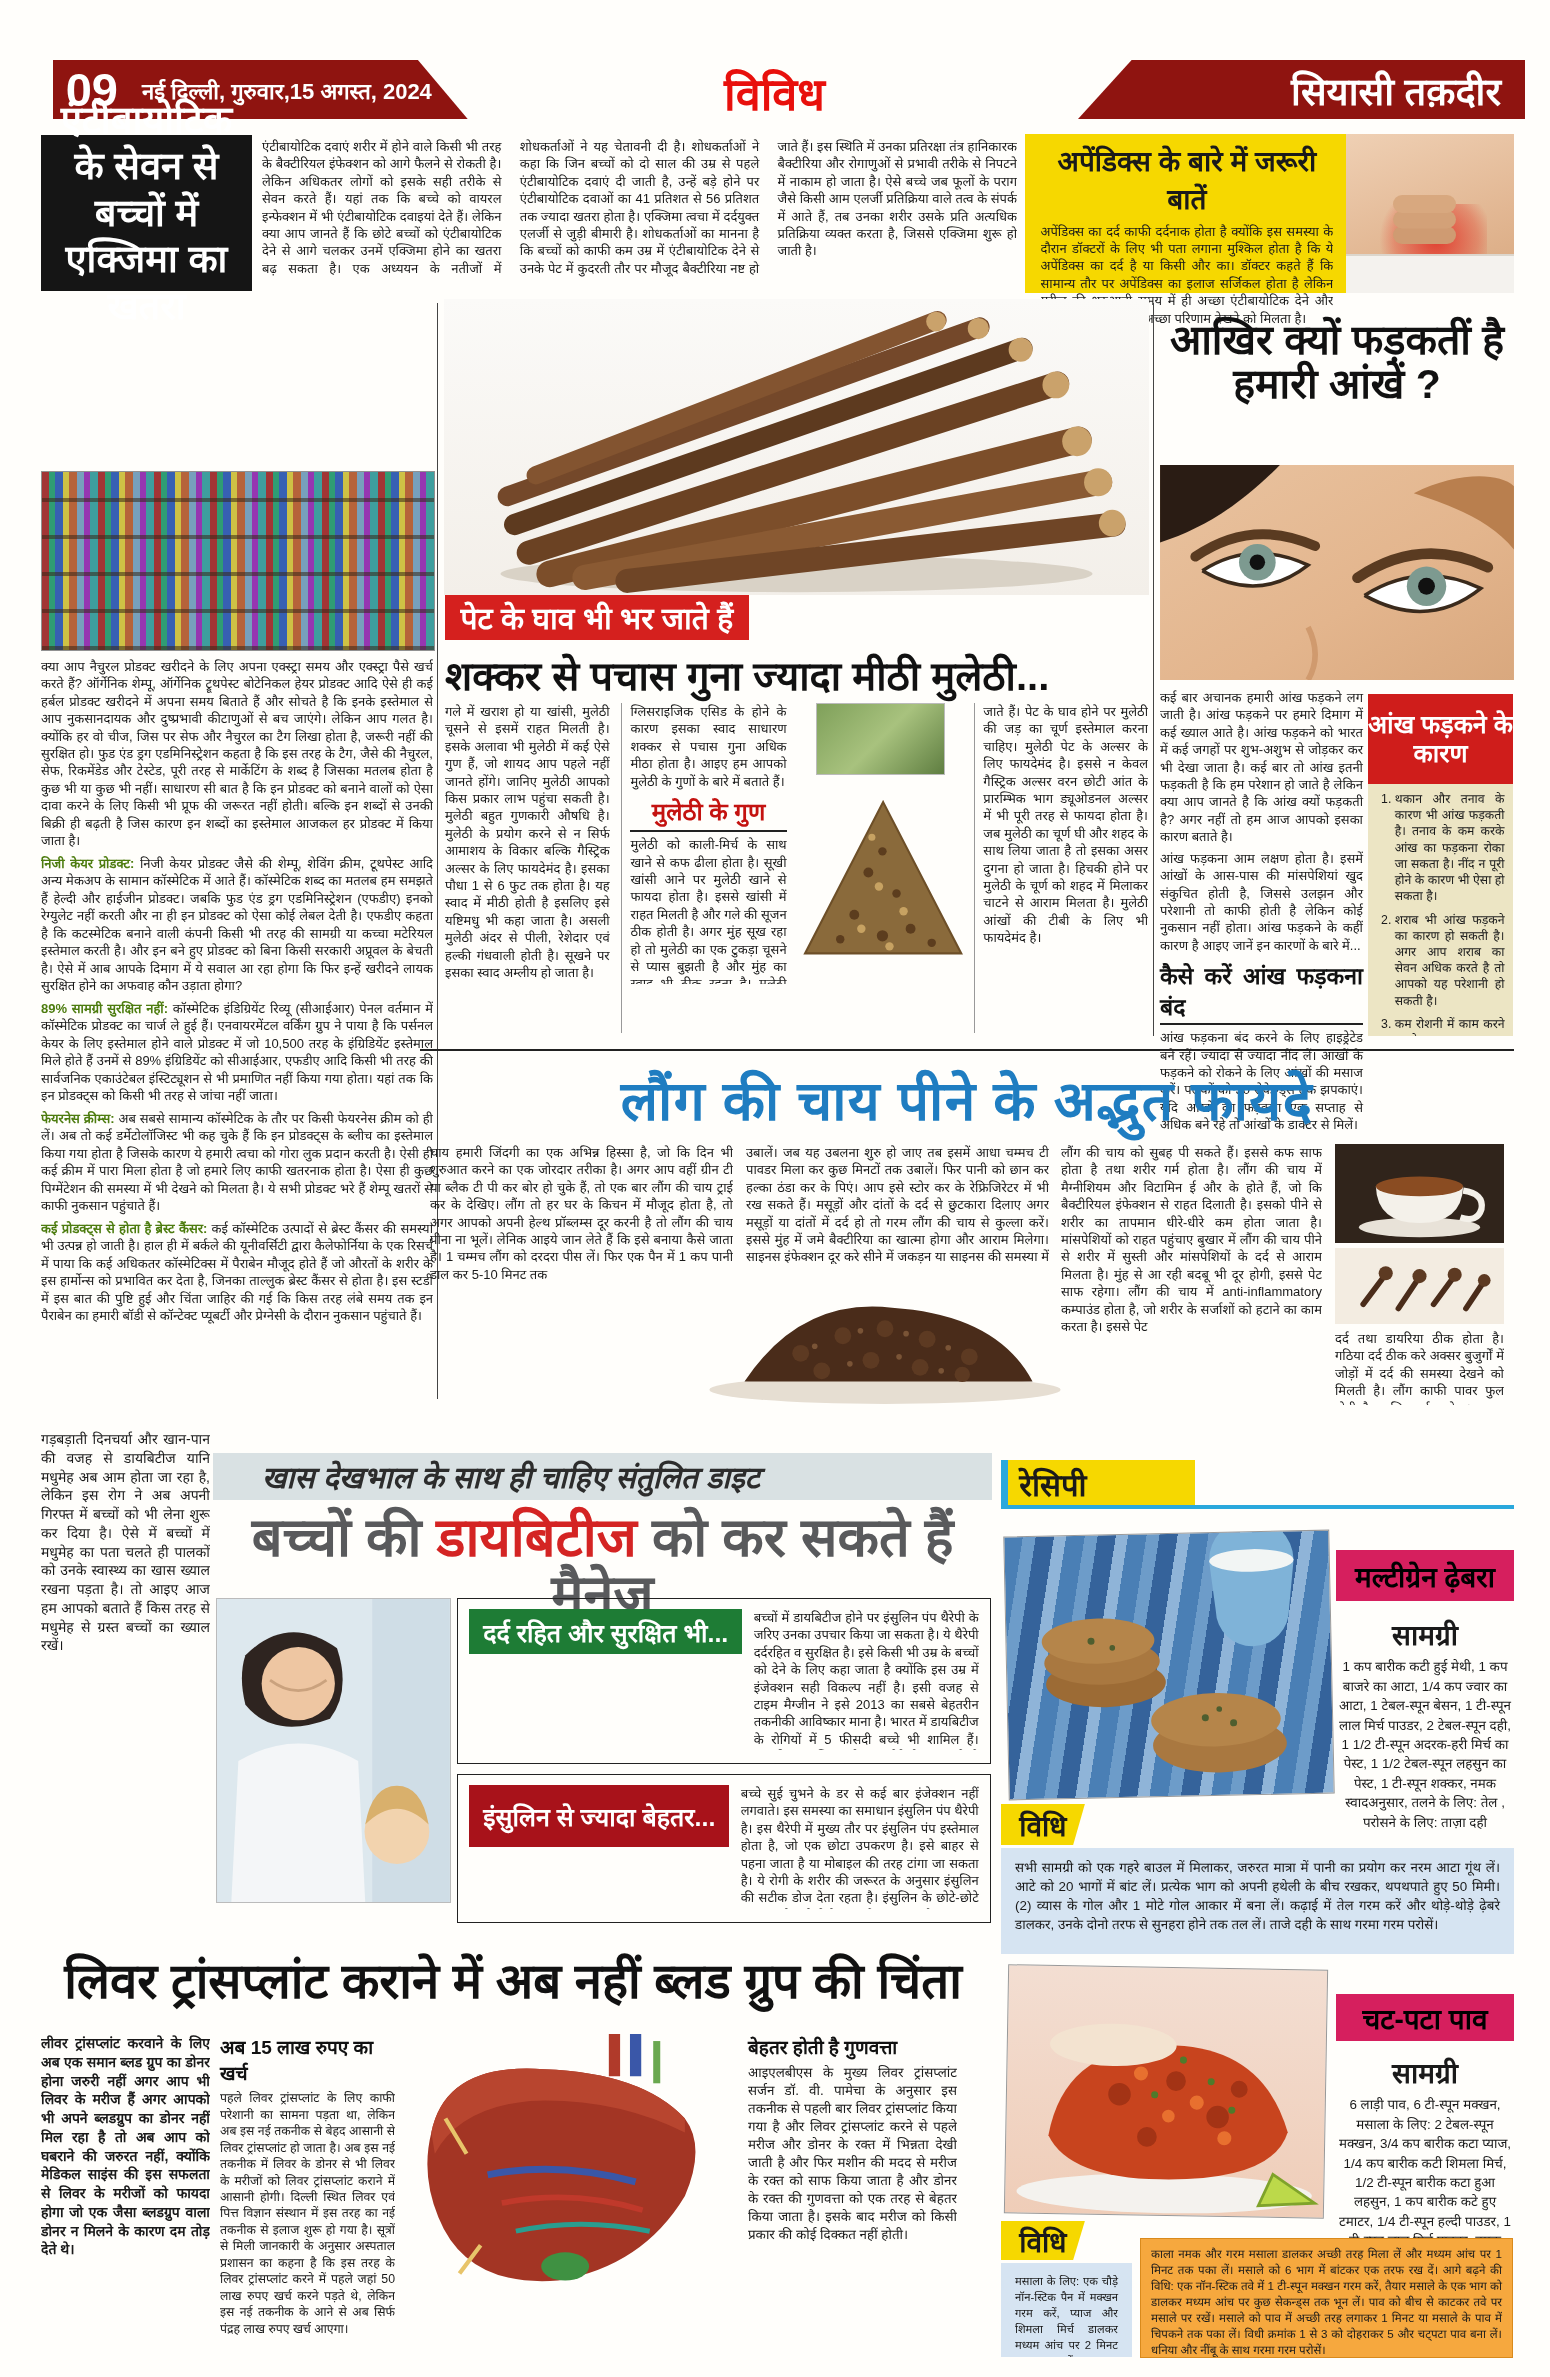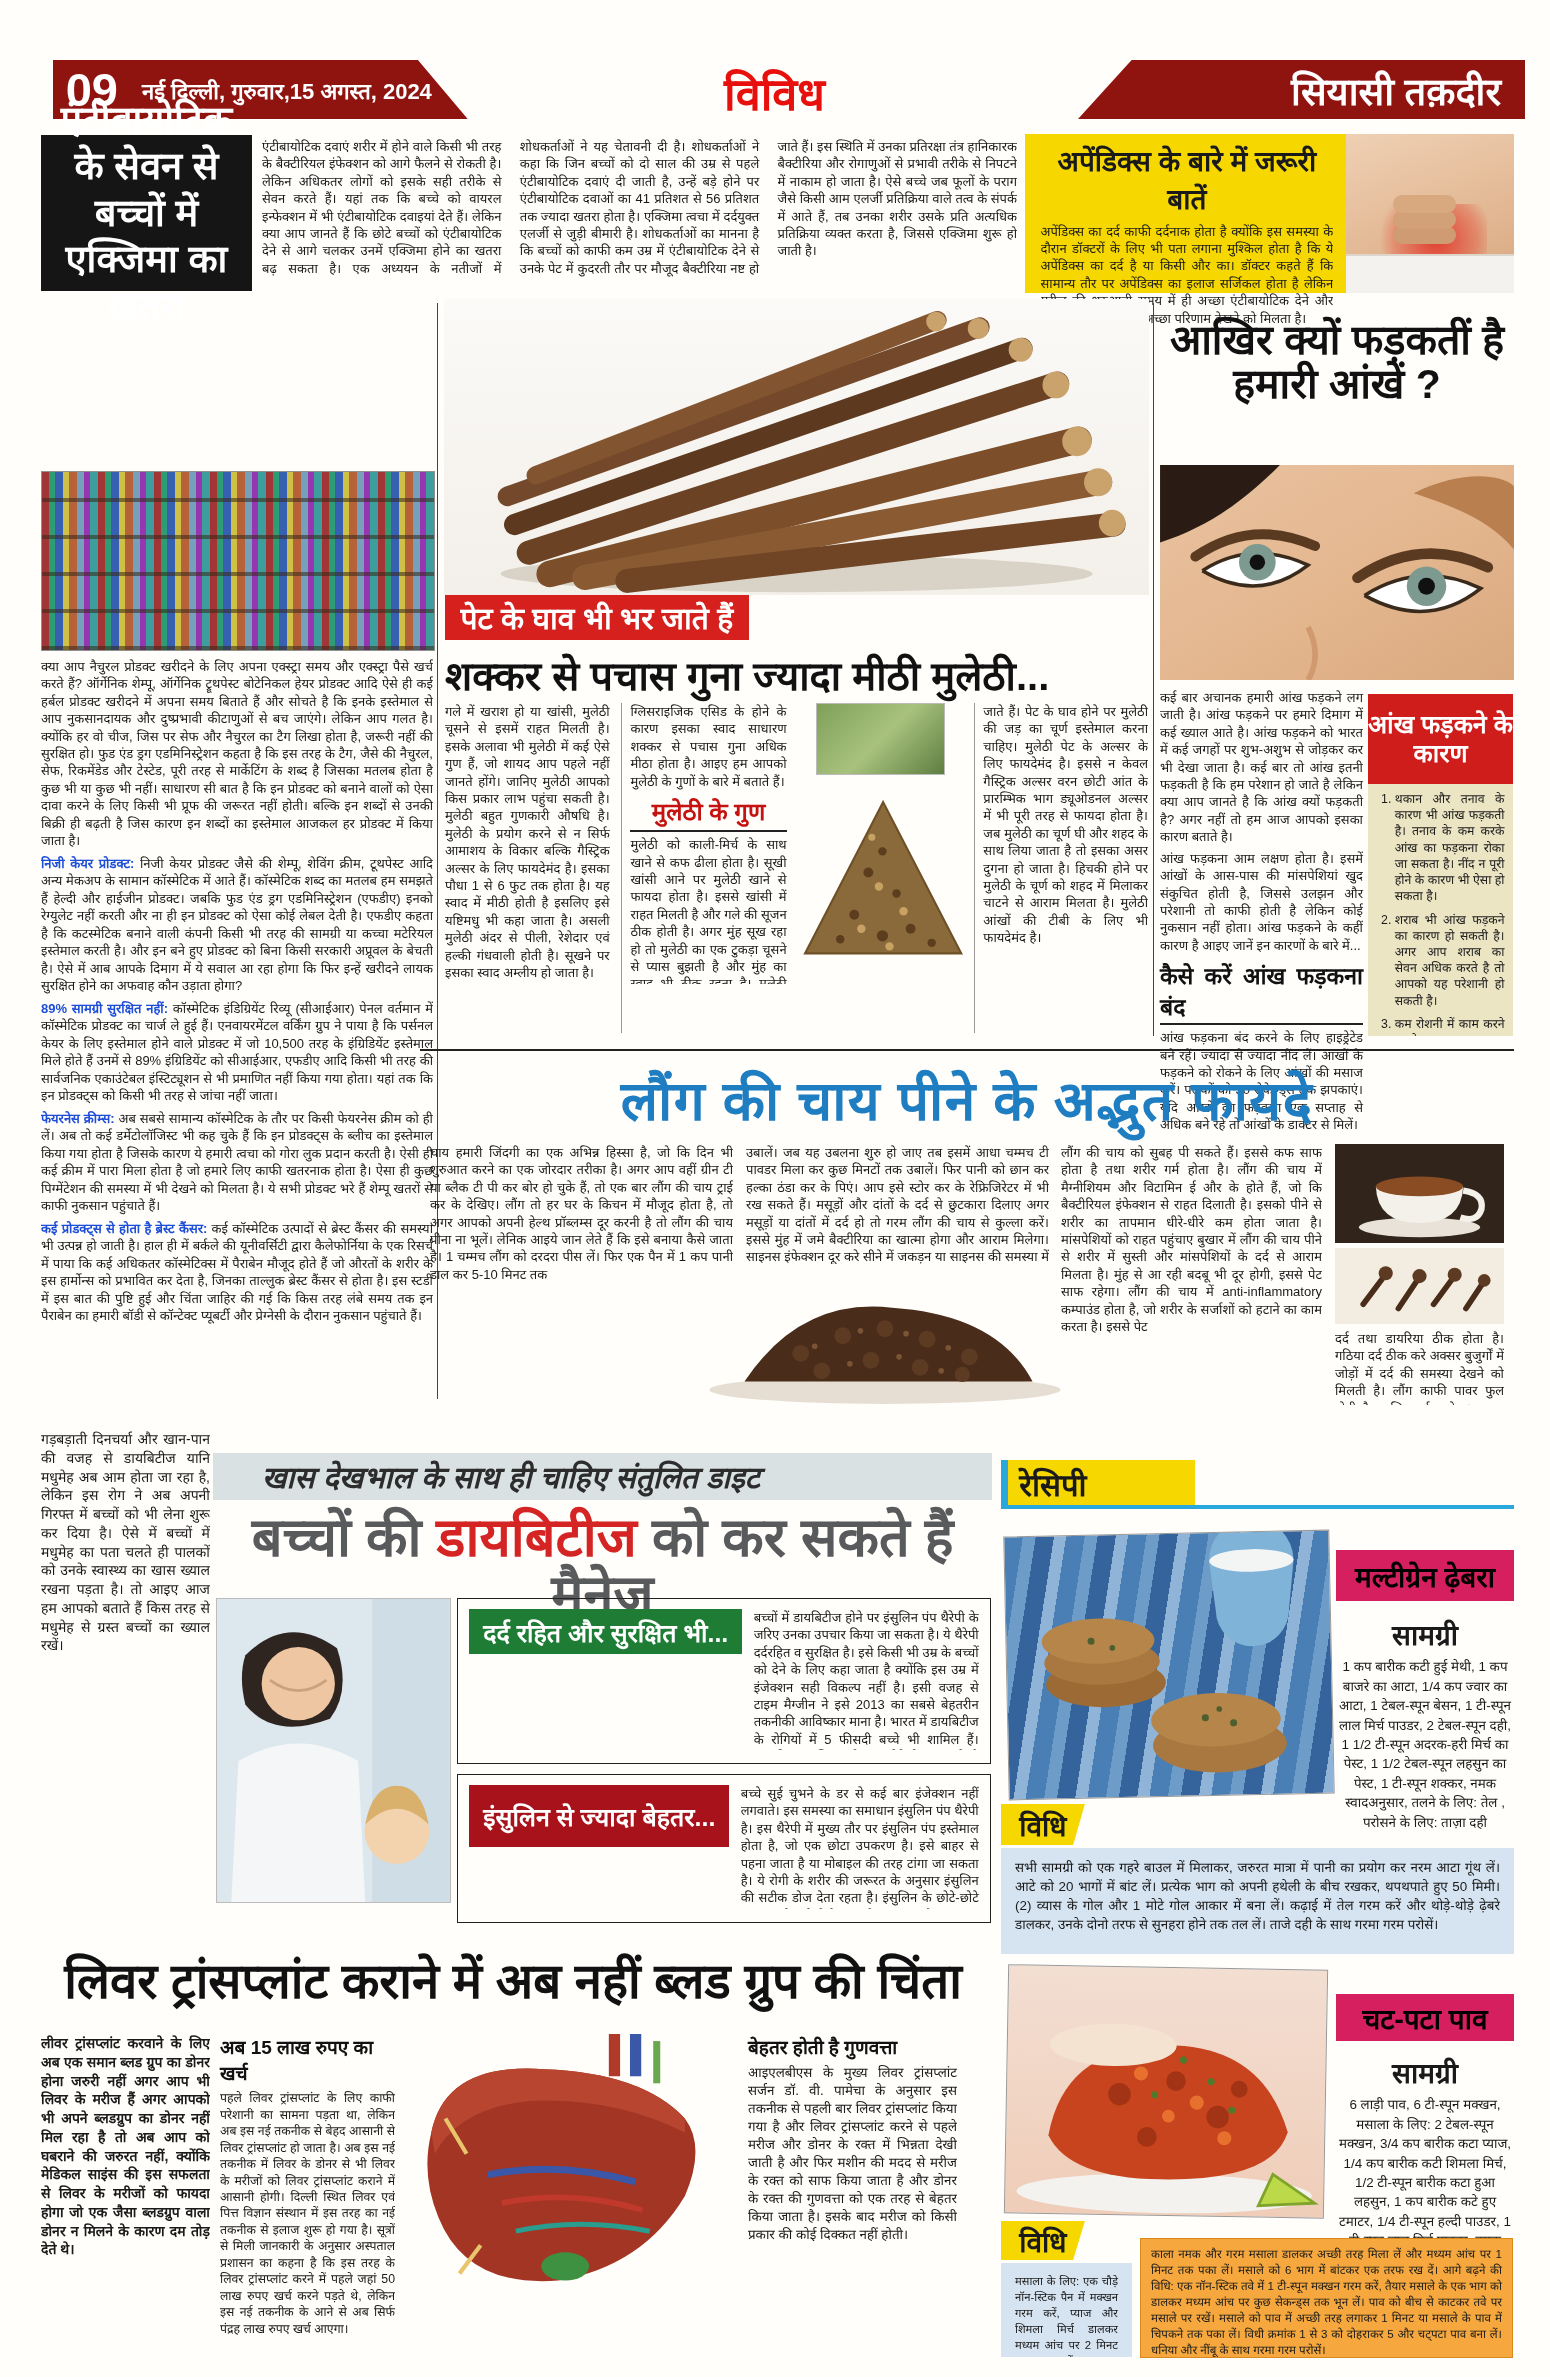--- a/index.html
+++ b/index.html
@@ -1,21 +1,21 @@
 <!DOCTYPE html>
 <html style="font-size:11.3px"><head>
 <meta charset="utf-8">
 <style>
   html,body{margin:0;padding:0;background:#9a9a9a;}
   #page{position:relative;width:1550px;height:2377px;background:#fffefb;
         font-family:"Liberation Sans","DejaVu Sans",sans-serif;color:#1a1a1a;overflow:hidden;}
   .abs{position:absolute;}
   .just{text-align:justify;}
   .body-txt{font-size:13px;line-height:1.34;}
-  .lead-red{color:#1d4ed8;font-weight:bold;}
+  .lead-red{color:#4d7c0f;font-weight:bold;}
   .hairline{background:#444;}
   
   .banner{background:#8f1410;color:#fff;display:flex;align-items:center;}
   .banner-left{clip-path:polygon(0 0,88% 0,100% 100%,0 100%);padding-left:12.7px;}
   .banner-right{clip-path:polygon(12% 0,100% 0,100% 100%,0 100%);justify-content:flex-end;padding-right:24px;}
   .pgnum{font-size:47px;font-weight:bold;line-height:1;margin-right:24px;}
   .pgdate{font-size:22px;font-weight:bold;}
   .center-title{font-size:45px;font-weight:bold;color:#e8100c;}
   .masthead-right-label{font-size:38px;font-weight:bold;}
   

